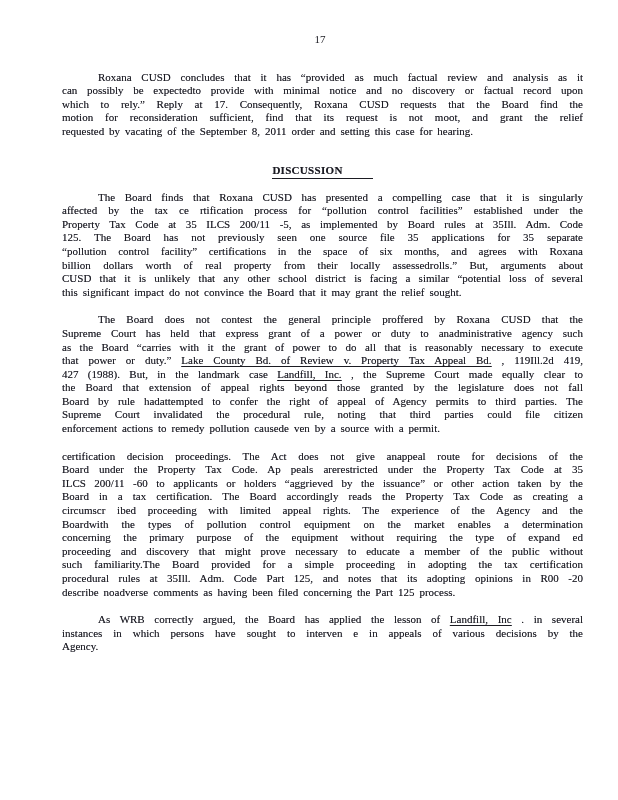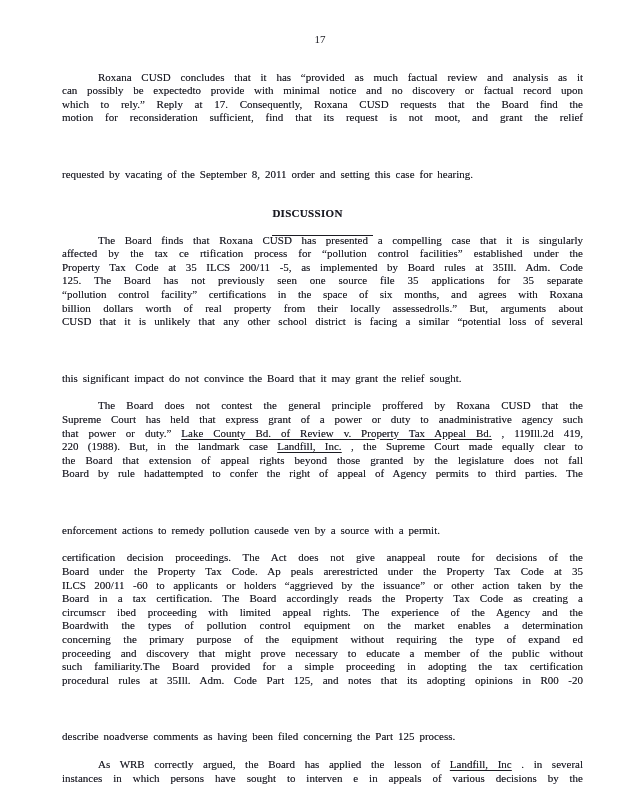--- a/index.html
+++ b/index.html
@@ -38,37 +38,36 @@
     margin: 24px 0 0 0;
     text-align: center;
     font-weight: bold;
     font-size: 11px;
     line-height: 14px;
     height: 14px;
   }
   .section-heading .heading-text {
     display: inline-block;
     border-bottom: 1.5px solid var(--ink, #1b1b22);
-    padding: 0 30px 15px 0;
+    padding: 0 30px 1px 0;
     letter-spacing: 0.3px;
   }
   .line {
     font-size: 11px;
     line-height: 13.6px;
     height: 13.6px;
     overflow: hidden;
     text-align: justify;
     text-align-last: justify;
     word-spacing: 0.5px;
   }
   .line.indent { padding-left: 36px; }
   .line.last {
     text-align-last: left;
     word-spacing: 2.2px;
-    margin-top: 43px;
   }
   .uline {
     text-decoration: underline;
     text-underline-offset: 2px;
   }
 </style>
 </head>
 <body style="--ink: #1b1b22; --paper: #ffffff;">
 
 <div class="page">
@@ -88,24 +87,26 @@
         <div class="line"><span>Property Tax Code at 35 ILCS 200/11 -5, as implemented by Board rules at 35Ill. Adm. Code</span></div>
         <div class="line"><span>125. The Board has not previously seen one source file 35 applications for 35 separate</span></div>
         <div class="line"><span>“pollution control facility” certifications in the space of six months, and agrees with Roxana</span></div>
         <div class="line"><span>billion dollars worth of real property from their locally assessedrolls.” But, arguments about</span></div>
         <div class="line"><span>CUSD that it is unlikely that any other school district is facing a similar “potential loss of several</span></div>
         <div class="line last"><span>this significant impact do not convince the Board that it may grant the relief sought.</span></div>
       </div>
       <div class="paragraph">
         <div class="line indent"><span>The Board does not contest the general principle proffered by Roxana CUSD that the</span></div>
         <div class="line"><span>Supreme Court has held that express grant of a power or duty to anadministrative agency such</span></div>
+        <div class="line"><span>as the Board “carries with it the grant of power to do all that is reasonably necessary to execute</span></div>
         <div class="line"><span>that power or duty.” </span><span class="uline">Lake County Bd. of Review v. Property Tax Appeal Bd.</span><span> , 119Ill.2d 419,</span></div>
-        <div class="line"><span>220 (1988). But, in the landmark case </span><span class="uline">Landfill, Inc.</span><span> , the Supreme Court made equally clear to</span></div>
+        <div class="line"><span>427 (1988). But, in the landmark case </span><span class="uline">Landfill, Inc.</span><span> , the Supreme Court made equally clear to</span></div>
         <div class="line"><span>the Board that extension of appeal rights beyond those granted by the legislature does not fall</span></div>
         <div class="line"><span>Board by rule hadattempted to confer the right of appeal of Agency permits to third parties. The</span></div>
+        <div class="line"><span>Supreme Court invalidated the procedural rule, noting that third parties could file citizen</span></div>
         <div class="line last"><span>enforcement actions to remedy pollution causede ven by a source with a permit.</span></div>
       </div>
       <div class="paragraph">
         <div class="line"><span>certification decision proceedings. The Act does not give anappeal route for decisions of the</span></div>
         <div class="line"><span>Board under the Property Tax Code. Ap peals arerestricted under the Property Tax Code at 35</span></div>
         <div class="line"><span>ILCS 200/11 -60 to applicants or holders “aggrieved by the issuance” or other action taken by the</span></div>
         <div class="line"><span>Board in a tax certification. The Board accordingly reads the Property Tax Code as creating a</span></div>
         <div class="line"><span>circumscr ibed proceeding with limited appeal rights. The experience of the Agency and the</span></div>
         <div class="line"><span>Boardwith the types of pollution control equipment on the market enables a determination</span></div>
         <div class="line"><span>concerning the primary purpose of the equipment without requiring the type of expand ed</span></div>

